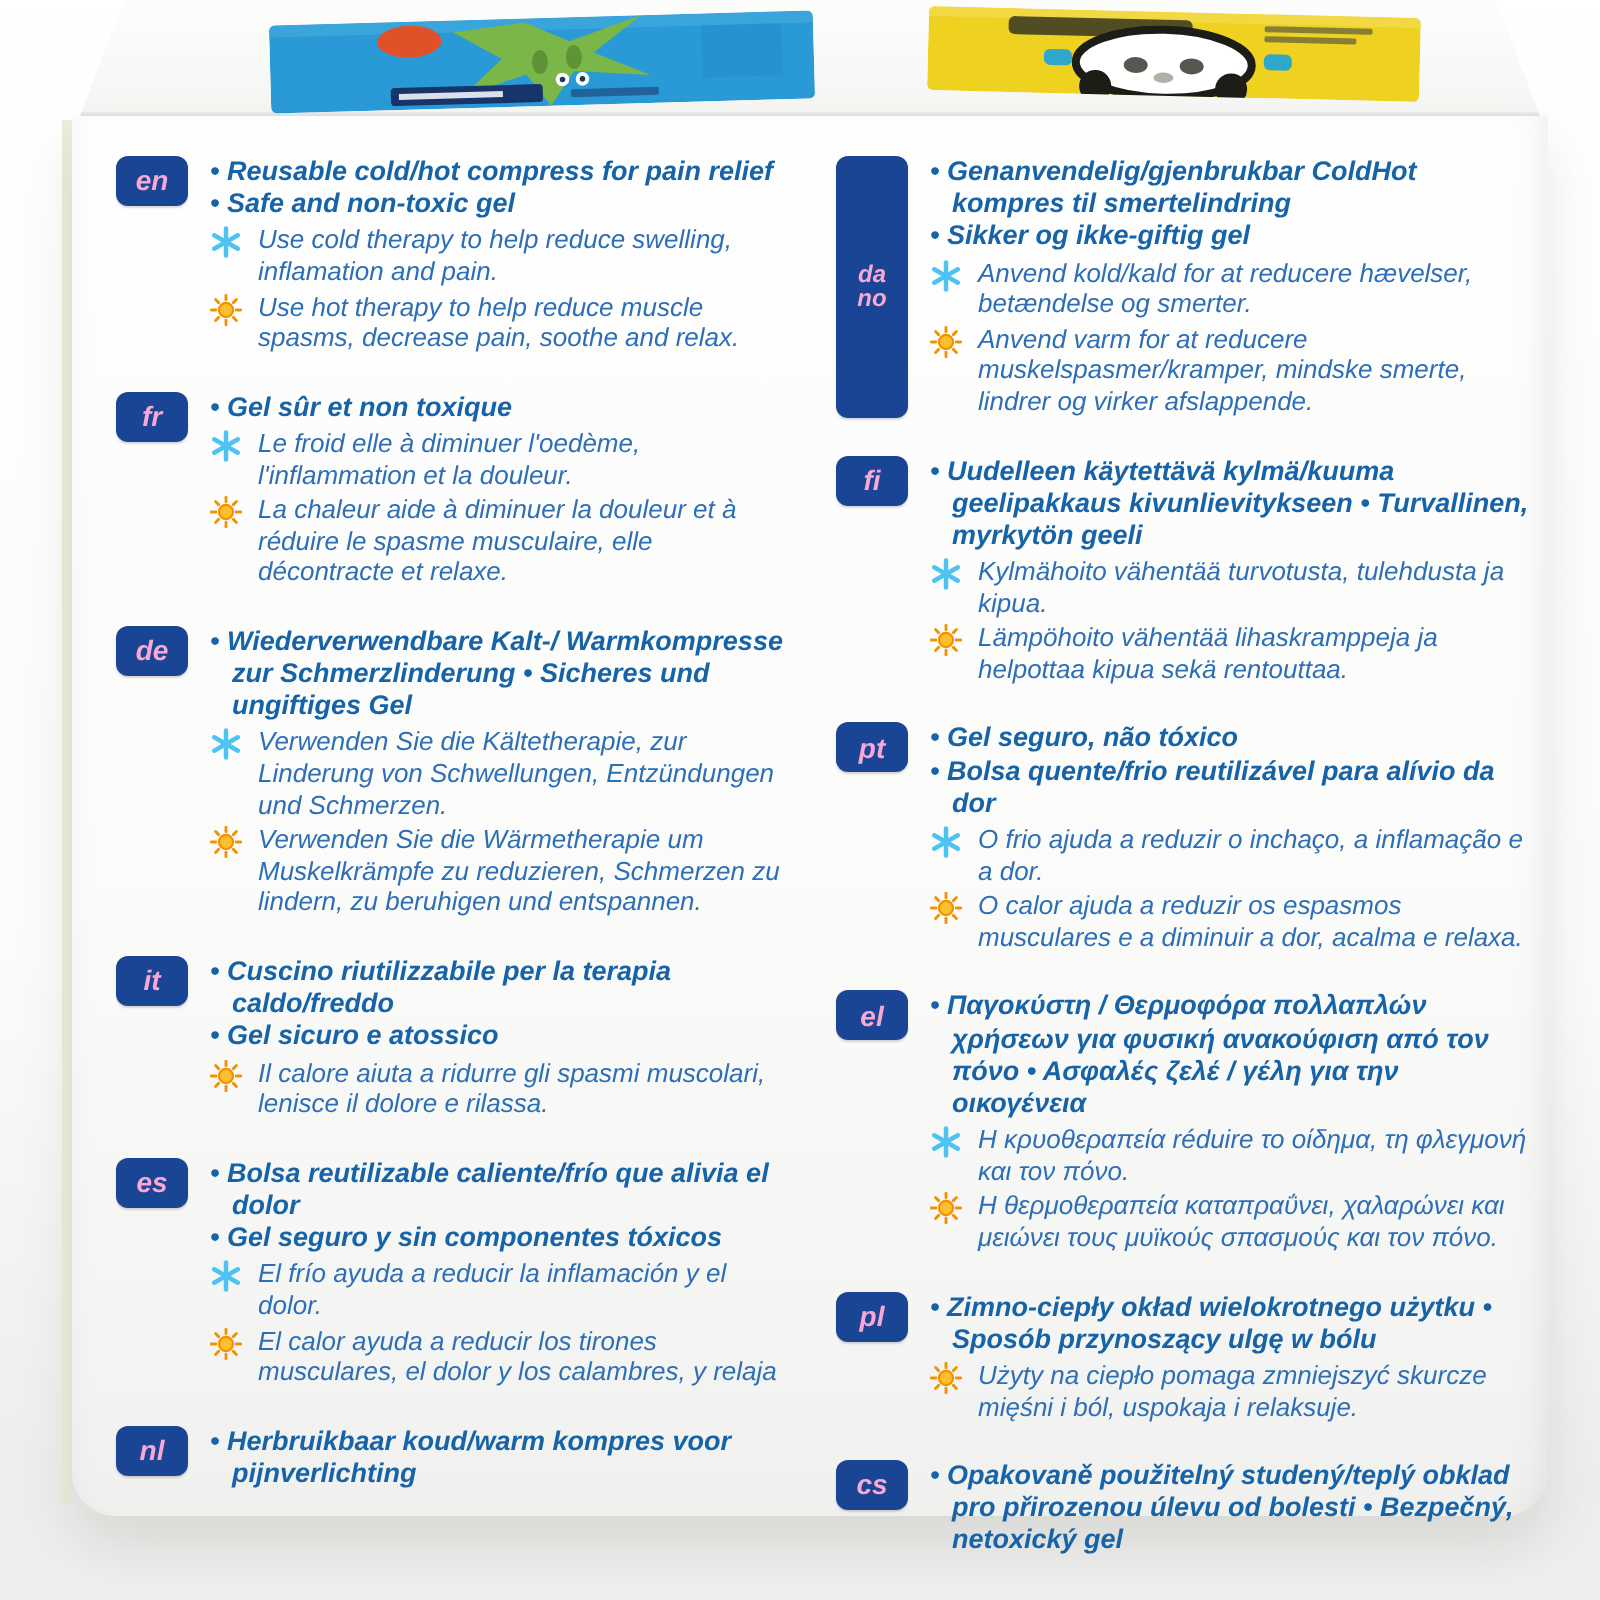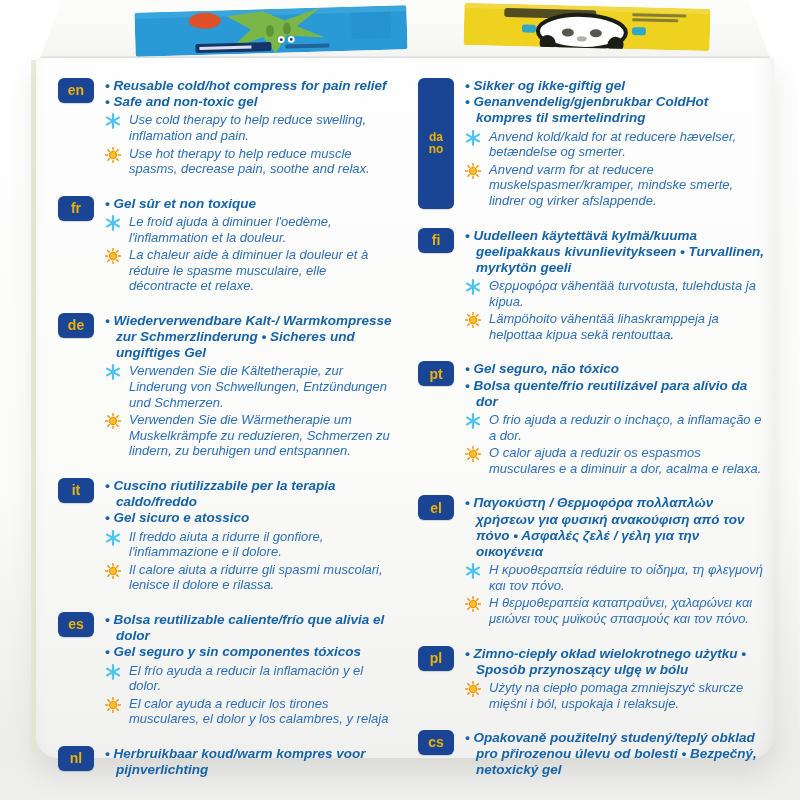--- a/index.html
+++ b/index.html
@@ -39,25 +39,26 @@
     border-radius:0 0 22px 22px;
     box-shadow:0 16px 26px rgba(110,110,100,0.16), inset -14px 0 22px -16px rgba(0,0,0,0.10), inset 10px 0 18px -14px rgba(0,0,0,0.06);
   }
   .cols {
     display:grid; grid-template-columns:338px 1fr; column-gap:22px;
     padding:20px 6px 0 22px;
   }
   .lang-block { display:flex; gap:11px; margin-bottom:19px; }
   .badge {
     flex:none; min-width:36px; height:25px; box-sizing:border-box;
-    background:#1a4494; color:#eab308; border-radius:6px;
+    background:#1a4494; color:#f9a8d4; border-radius:6px;
     font-weight:bold; font-size:14px; line-height:1.05;
     display:flex; align-items:center; justify-content:center;
     padding:2px 5px; text-align:center; white-space:pre-line;
     box-shadow:0 1px 1px rgba(0,0,0,0.15);
+    font-style:italic;
   }
   .badge.two-line { height:auto; font-size:12px; padding:19px 5px; }
   .content { flex:1; min-width:0; }
   .h {
     font-weight:700; font-style:italic; color:#1663a8;
     font-size:13.5px; line-height:1.2;
     padding-left:11px; text-indent:-11px;
   }
   .line { display:flex; gap:8px; align-items:flex-start; margin-top:2px; }
   .icon { flex:none; width:16px; height:16px; margin-top:1px; }
@@ -163,21 +164,21 @@
       <div class="line cold">
         <span class="icon">
           <svg viewBox="0 0 20 20">
             <g stroke="#4dc3f2" stroke-width="2.8" stroke-linecap="round">
               <line x1="10" y1="1.5" x2="10" y2="18.5"></line>
               <line x1="2.6" y1="5.8" x2="17.4" y2="14.2"></line>
               <line x1="2.6" y1="14.2" x2="17.4" y2="5.8"></line>
             </g>
           </svg>
         </span>
-        <span class="txt">Le froid ajuda à diminuer l'oedème, l'inflammation et la douleur.</span>
+        <span class="txt">Le froid elle à diminuer l'oedème, l'inflammation et la douleur.</span>
       </div>
       <div class="line hot">
         <span class="icon">
           <svg viewBox="0 0 20 20">
             <g stroke="#f39200" stroke-width="1.8" stroke-linecap="round">
               <line x1="10" y1="0.8" x2="10" y2="3.6"></line>
               <line x1="10" y1="16.4" x2="10" y2="19.2"></line>
               <line x1="0.8" y1="10" x2="3.6" y2="10"></line>
               <line x1="16.4" y1="10" x2="19.2" y2="10"></line>
               <line x1="3.5" y1="3.5" x2="5.4" y2="5.4"></line>
@@ -232,32 +233,20 @@
     </div>
   </section>
 
   <section class="lang-block">
     <span class="badge">it</span>
     <div class="content">
       <div class="headings">
                 <div class="h">• Cuscino riutilizzabile per la terapia caldo/freddo</div>
                 <div class="h">• Gel sicuro e atossico</div>
               </div>
-      <div class="line cold">
-        <span class="icon">
-          <svg viewBox="0 0 20 20">
-            <g stroke="#4dc3f2" stroke-width="2.8" stroke-linecap="round">
-              <line x1="10" y1="1.5" x2="10" y2="18.5"></line>
-              <line x1="2.6" y1="5.8" x2="17.4" y2="14.2"></line>
-              <line x1="2.6" y1="14.2" x2="17.4" y2="5.8"></line>
-            </g>
-          </svg>
-        </span>
-        <span class="txt">Il freddo aiuta a ridurre il gonfiore, l'infiammazione e il dolore.</span>
-      </div>
       <div class="line hot">
         <span class="icon">
           <svg viewBox="0 0 20 20">
             <g stroke="#f39200" stroke-width="1.8" stroke-linecap="round">
               <line x1="10" y1="0.8" x2="10" y2="3.6"></line>
               <line x1="10" y1="16.4" x2="10" y2="19.2"></line>
               <line x1="0.8" y1="10" x2="3.6" y2="10"></line>
               <line x1="16.4" y1="10" x2="19.2" y2="10"></line>
               <line x1="3.5" y1="3.5" x2="5.4" y2="5.4"></line>
               <line x1="14.6" y1="14.6" x2="16.5" y2="16.5"></line>
@@ -322,22 +311,22 @@
     </div>
   </section>
 
 </div>
       <div class="col" id="col-right">
   <section class="lang-block">
     <span class="badge two-line">da
 no</span>
     <div class="content">
       <div class="headings">
+                <div class="h">• Genanvendelig/gjenbrukbar ColdHot kompres til smertelindring</div>
                 <div class="h">• Sikker og ikke-giftig gel</div>
-                <div class="h">• Genanvendelig/gjenbrukbar ColdHot kompres til smertelindring</div>
               </div>
       <div class="line cold">
         <span class="icon">
           <svg viewBox="0 0 20 20">
             <g stroke="#4dc3f2" stroke-width="2.8" stroke-linecap="round">
               <line x1="10" y1="1.5" x2="10" y2="18.5"></line>
               <line x1="2.6" y1="5.8" x2="17.4" y2="14.2"></line>
               <line x1="2.6" y1="14.2" x2="17.4" y2="5.8"></line>
             </g>
           </svg>
@@ -374,21 +363,21 @@
       <div class="line cold">
         <span class="icon">
           <svg viewBox="0 0 20 20">
             <g stroke="#4dc3f2" stroke-width="2.8" stroke-linecap="round">
               <line x1="10" y1="1.5" x2="10" y2="18.5"></line>
               <line x1="2.6" y1="5.8" x2="17.4" y2="14.2"></line>
               <line x1="2.6" y1="14.2" x2="17.4" y2="5.8"></line>
             </g>
           </svg>
         </span>
-        <span class="txt">Θερμοφόρα vähentää turvotusta, tulehdusta ja kipua.</span>
+        <span class="txt">Kylmähoito vähentää turvotusta, tulehdusta ja kipua.</span>
       </div>
       <div class="line hot">
         <span class="icon">
           <svg viewBox="0 0 20 20">
             <g stroke="#f39200" stroke-width="1.8" stroke-linecap="round">
               <line x1="10" y1="0.8" x2="10" y2="3.6"></line>
               <line x1="10" y1="16.4" x2="10" y2="19.2"></line>
               <line x1="0.8" y1="10" x2="3.6" y2="10"></line>
               <line x1="16.4" y1="10" x2="19.2" y2="10"></line>
               <line x1="3.5" y1="3.5" x2="5.4" y2="5.4"></line>

